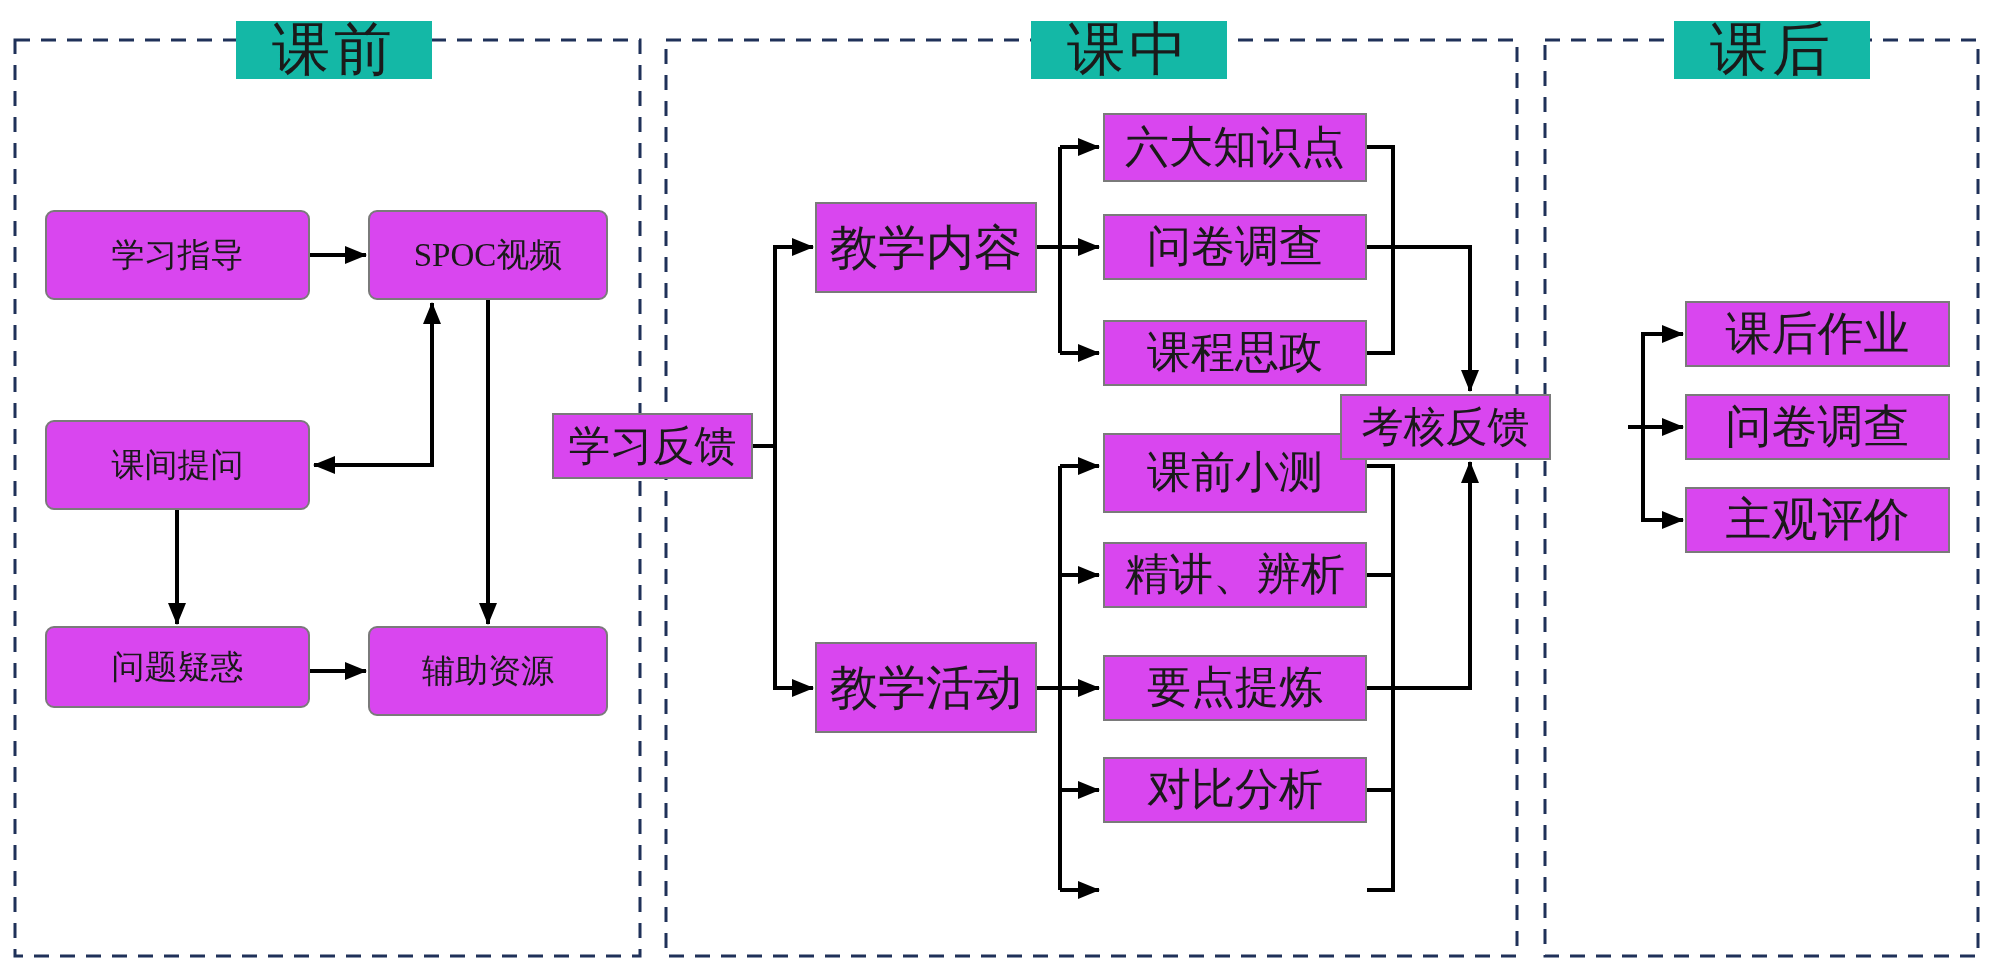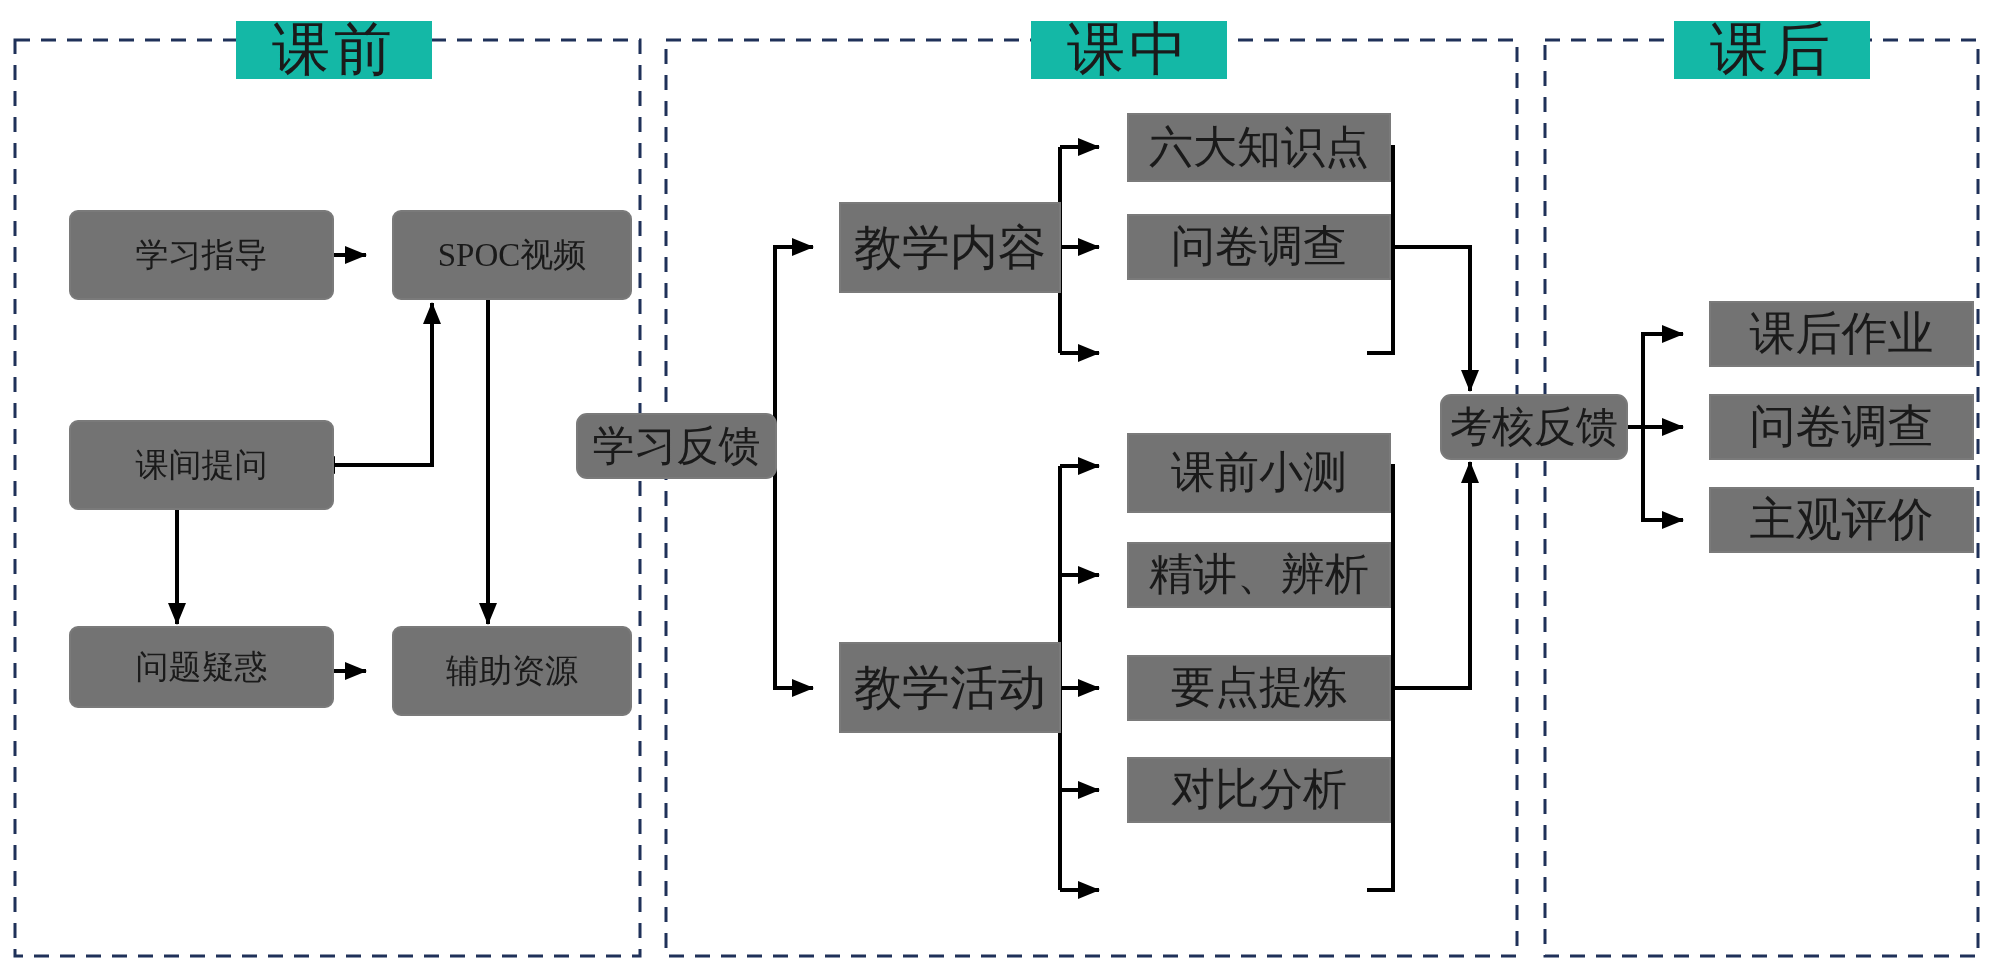--- a/index.html
+++ b/index.html
@@ -4,35 +4,35 @@
 <style>
   html,body{margin:0;padding:0;background:#ffffff;}
   .stage{
     position:relative;width:2000px;height:979px;background:#ffffff;overflow:hidden;
     font-family:"Liberation Serif","DejaVu Serif",serif;
   }
   .layer{position:absolute;left:0;top:0;width:2000px;height:979px;}
   .dash{fill:none;stroke:#1f3159;stroke-width:3;stroke-dasharray:15 11;}
   .conn{fill:none;stroke:#000000;stroke-width:4;stroke-linecap:butt;stroke-linejoin:miter;}
   .node{
-    position:absolute;box-sizing:border-box;background:#737373;
+    position:absolute;box-sizing:border-box;background:#d946ef;
     border:2px solid #7a7a7a;color:#1a1a1a;
     display:flex;align-items:center;justify-content:center;
-    white-space:nowrap;line-height:1;margin-left:24px;
+    white-space:nowrap;line-height:1;
   }
   .sec-title{
     position:absolute;transform:translate(-50%,-50%);background:#14b8a6;
     padding:0 36px;font-size:58px;color:#1a1a1a;white-space:nowrap;line-height:1;
     letter-spacing:4px;
   }
   .fs50{font-size:33px;border-radius:9px;}
   .fs48{font-size:48px;}
   .fs46{font-size:46px;}
   .fs44{font-size:44px;}
-  .fs42{font-size:42px;border-radius:11px;}
+  .fs42{font-size:42px;}
 </style>
 </head>
 <body>
 
 <div class="stage">
 
   <svg class="layer" viewBox="0 0 2000 979">
     <defs>
       <marker id="arrow" markerUnits="userSpaceOnUse" markerWidth="24" markerHeight="20" refX="21" refY="9" orient="auto-start-reverse">
         <path d="M0,0 L22,9 L0,18 Z" fill="#000000"></path>
@@ -98,23 +98,24 @@
   <div class="node fs50" style="left:368px;top:210px;width:240px;height:90px;">SPOC视频</div>
   <div class="node fs50" style="left:45px;top:420px;width:265px;height:90px;">课间提问</div>
   <div class="node fs50" style="left:45px;top:626px;width:265px;height:82px;">问题疑惑</div>
   <div class="node fs50" style="left:368px;top:626px;width:240px;height:90px;">辅助资源</div>
 
   <div class="node fs42" style="left:552px;top:413px;width:201px;height:66px;">学习反馈</div>
   <div class="node fs48" style="left:815px;top:202px;width:222px;height:91px;">教学内容</div>
   <div class="node fs48" style="left:815px;top:642px;width:222px;height:91px;">教学活动</div>
   <div class="node fs44" style="left:1103px;top:113px;width:264px;height:69px;">六大知识点</div>
   <div class="node fs44" style="left:1103px;top:214px;width:264px;height:66px;">问卷调查</div>
+  <div class="node fs44" style="left:1103px;top:320px;width:264px;height:66px;">课程思政</div>
   <div class="node fs44" style="left:1103px;top:433px;width:264px;height:80px;">课前小测</div>
   <div class="node fs44" style="left:1103px;top:542px;width:264px;height:66px;">精讲、辨析</div>
   <div class="node fs44" style="left:1103px;top:655px;width:264px;height:66px;">要点提炼</div>
   <div class="node fs44" style="left:1103px;top:757px;width:264px;height:66px;">对比分析</div>
-  <div class="node fs42" style="left:1416px;top:394px;width:188px;height:66px;">考核反馈</div>
+  <div class="node fs42" style="left:1340px;top:394px;width:211px;height:66px;">考核反馈</div>
 
   <div class="node fs46" style="left:1685px;top:301px;width:265px;height:66px;">课后作业</div>
   <div class="node fs46" style="left:1685px;top:394px;width:265px;height:66px;">问卷调查</div>
   <div class="node fs46" style="left:1685px;top:487px;width:265px;height:66px;">主观评价</div>
 
 </div>
 
 </body></html>

